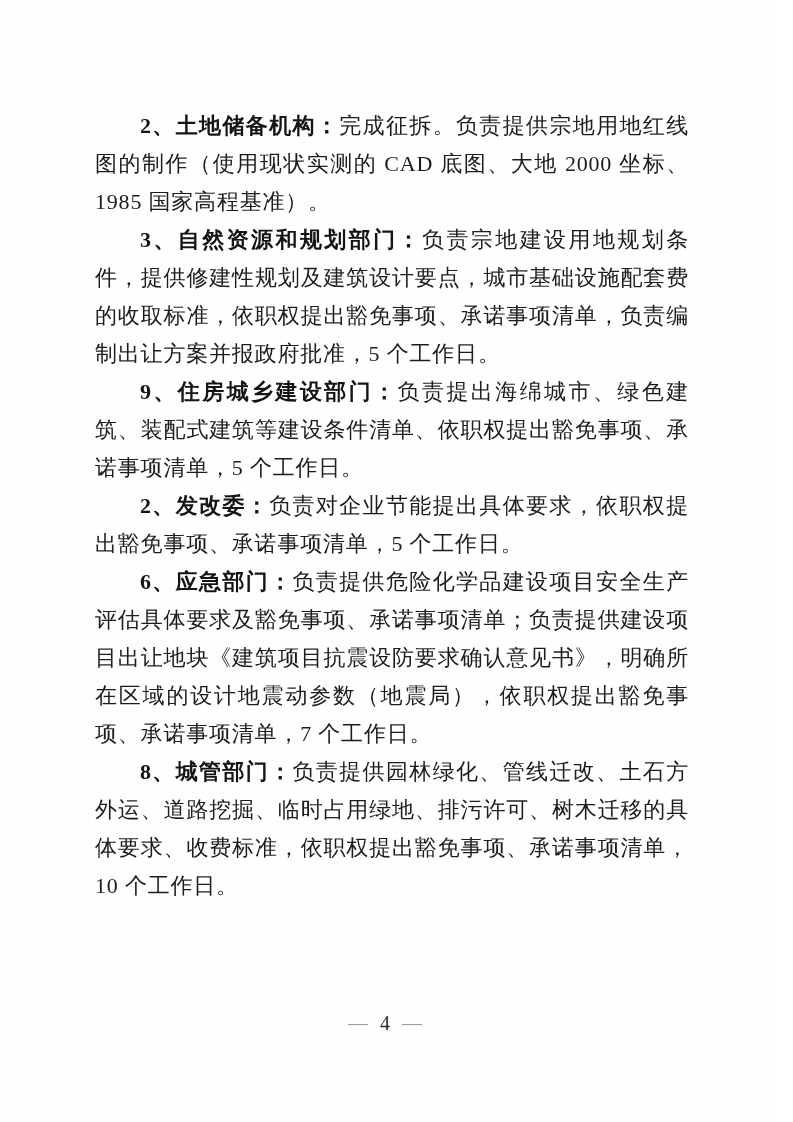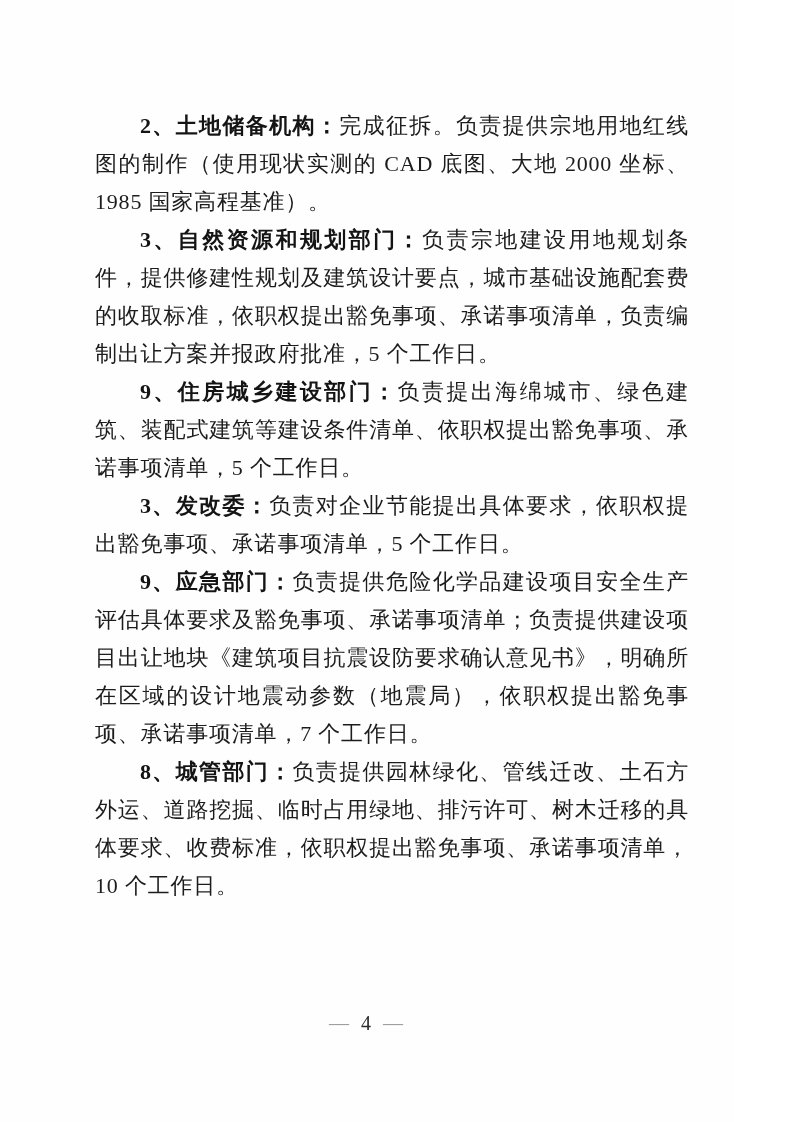--- a/index.html
+++ b/index.html
@@ -8,20 +8,21 @@
     background: #ffffff;
   }
   .page {
     position: relative;
     width: 734px;
     height: 1122px;
     background: #fefefe;
     overflow: hidden;
     font-family: "Liberation Serif", "DejaVu Serif", serif;
     color: #1c1c1c;
+    padding-left: 38px;
   }
   .content {
     position: absolute;
     top: 107px;
     left: 95px;
     width: 594px;
   }
   .para {
     margin: 0;
     font-size: 22px;
@@ -57,23 +58,23 @@
 
 <div class="page">
   <div class="content">
 
     <p class="para"><span class="label">2、土地储备机构：</span><span>完成征拆。负责提供宗地用地红线图的制作（使用现状实测的 CAD 底图、大地 2000 坐标、1985 国家高程基准）。</span></p>
 
     <p class="para"><span class="label">3、自然资源和规划部门：</span><span>负责宗地建设用地规划条件，提供修建性规划及建筑设计要点，城市基础设施配套费的收取标准，依职权提出豁免事项、承诺事项清单，负责编制出让方案并报政府批准，5 个工作日。</span></p>
 
     <p class="para"><span class="label">9、住房城乡建设部门：</span><span>负责提出海绵城市、绿色建筑、装配式建筑等建设条件清单、依职权提出豁免事项、承诺事项清单，5 个工作日。</span></p>
 
-    <p class="para"><span class="label">3、发改委：</span><span>负责对企业节能提出具体要求，依职权提出豁免事项、承诺事项清单，5 个工作日。</span></p>
+    <p class="para"><span class="label">2、发改委：</span><span>负责对企业节能提出具体要求，依职权提出豁免事项、承诺事项清单，5 个工作日。</span></p>
 
-    <p class="para"><span class="label">9、应急部门：</span><span>负责提供危险化学品建设项目安全生产评估具体要求及豁免事项、承诺事项清单；负责提供建设项目出让地块《建筑项目抗震设防要求确认意见书》，明确所在区域的设计地震动参数（地震局），依职权提出豁免事项、承诺事项清单，7 个工作日。</span></p>
+    <p class="para"><span class="label">6、应急部门：</span><span>负责提供危险化学品建设项目安全生产评估具体要求及豁免事项、承诺事项清单；负责提供建设项目出让地块《建筑项目抗震设防要求确认意见书》，明确所在区域的设计地震动参数（地震局），依职权提出豁免事项、承诺事项清单，7 个工作日。</span></p>
 
     <p class="para"><span class="label">8、城管部门：</span><span>负责提供园林绿化、管线迁改、土石方外运、道路挖掘、临时占用绿地、排污许可、树木迁移的具体要求、收费标准，依职权提出豁免事项、承诺事项清单，10 个工作日。</span></p>
 
 
   </div>
 
   <div class="footer"><span class="dash">—</span><span class="num">4</span><span class="dash">—</span></div>
 </div>
 
 </body></html>

